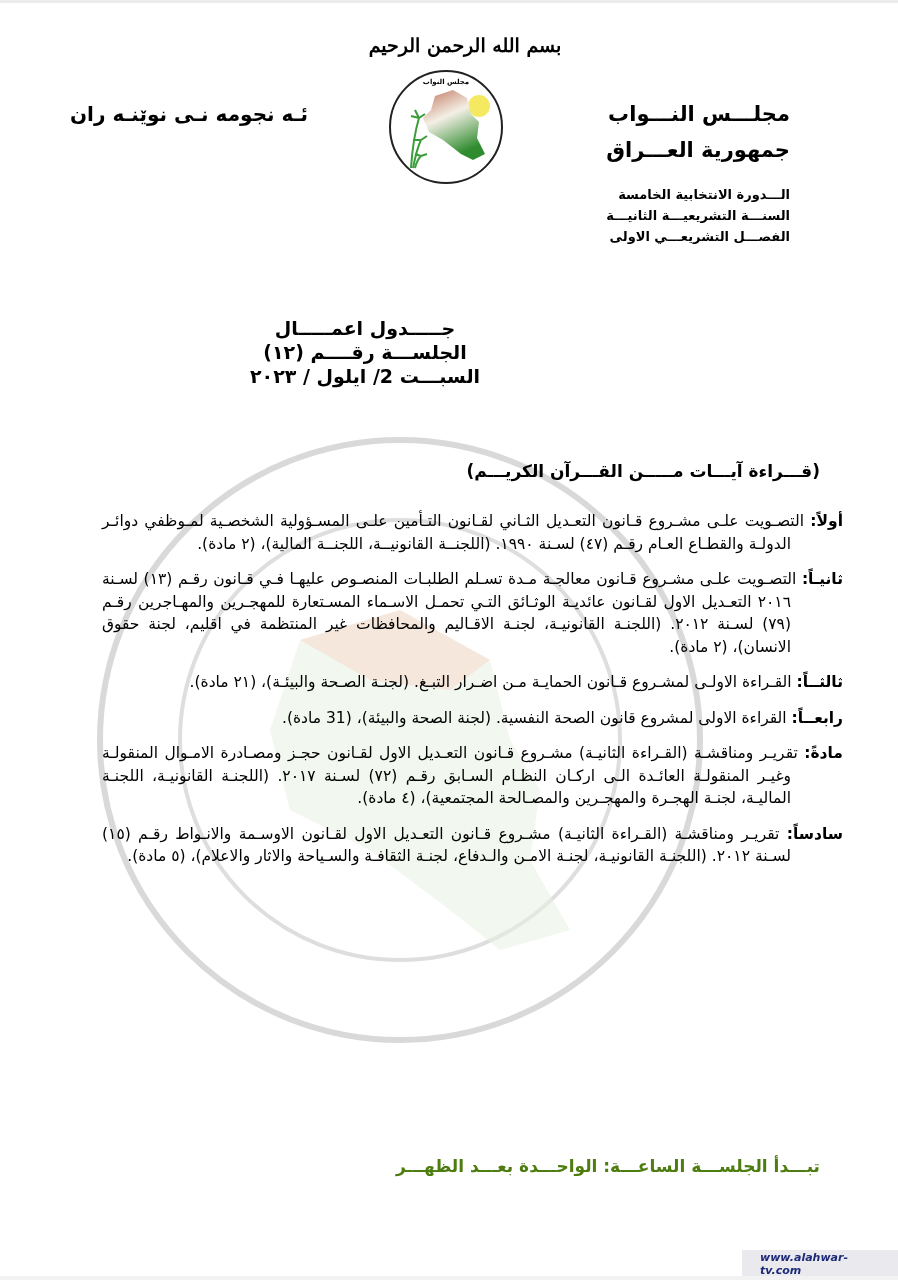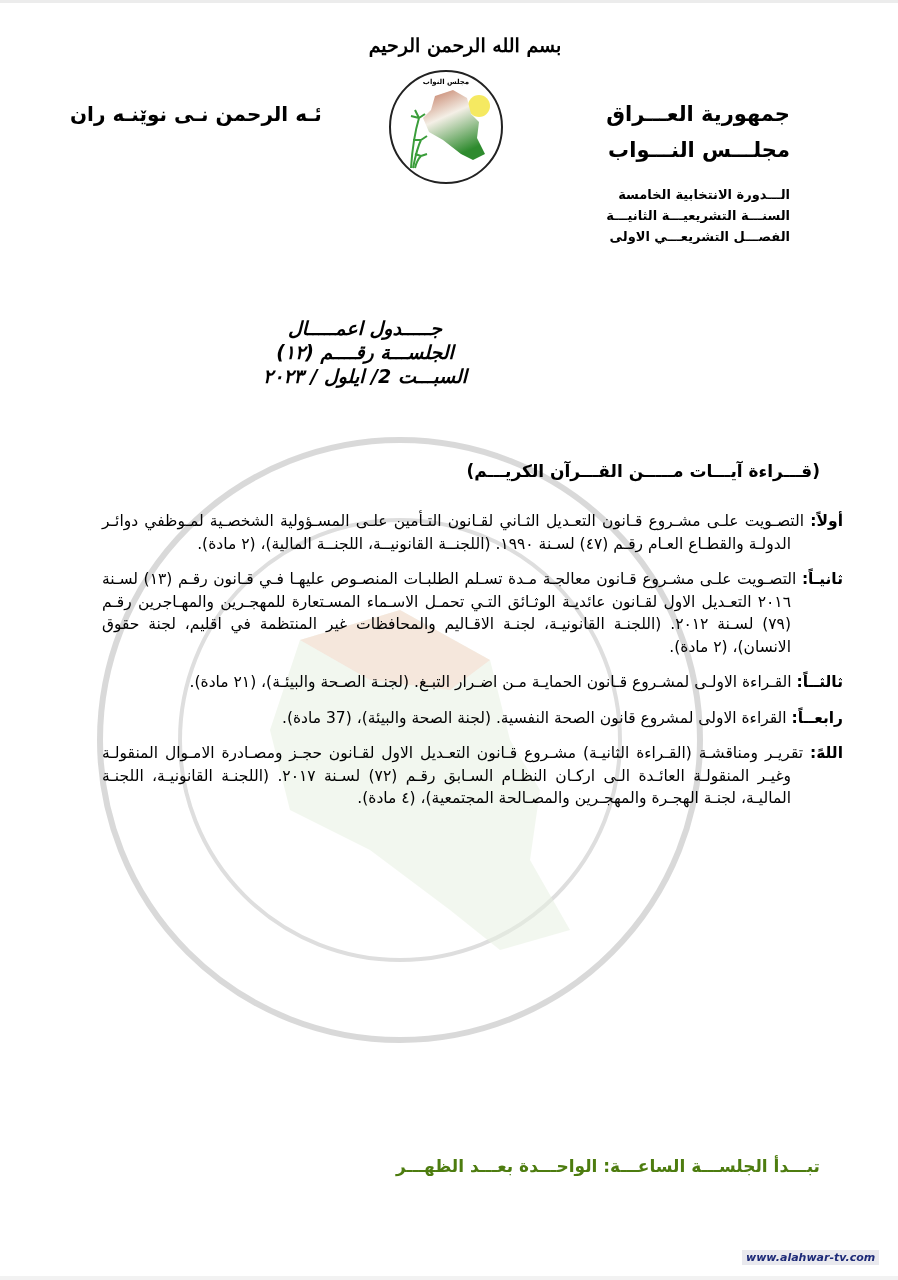--- a/index.html
+++ b/index.html
@@ -13,57 +13,57 @@
     .hdr-right { position: absolute; top: 96px; right: 108px; direction: rtl; text-align: right; }
     .hdr-right .big { font-size: 21px; font-weight: bold; line-height: 36px; white-space: nowrap; }
     .hdr-right .small { font-size: 13px; font-weight: bold; line-height: 21px; white-space: nowrap; }
     .hdr-right .sub { margin-top: 16px; }
 
     .hdr-left { position: absolute; top: 96px; left: 70px; direction: rtl; text-align: right; }
     .hdr-left .big { font-size: 20px; font-weight: bold; line-height: 36px; white-space: nowrap; }
 
     .emblem { position: absolute; top: 68px; left: 387px; width: 118px; height: 118px; }
 
-    .title-block { position: absolute; top: 316px; left: 0; width: 730px; text-align: center; direction: rtl; font-style: italic; }
+    .title-block { position: absolute; top: 316px; left: 0; width: 730px; text-align: center; direction: rtl; }
     .title-block div { font-size: 19px; font-weight: bold; line-height: 24px; }
 
     .watermark { position: absolute; left: 70px; top: 410px; width: 640px; height: 640px; pointer-events: none; }
 
     .quran { position: absolute; top: 461px; right: 78px; direction: rtl; font-size: 17px; font-weight: bold; }
 
     .items { position: absolute; top: 510px; left: 74px; right: 55px; direction: rtl; margin-left: 28px; }
     .item { font-size: 15.5px; line-height: 22.5px; text-align: justify; text-align-last: right;
       padding-right: 52px; text-indent: -52px; margin-bottom: 13px; }
     .item .lbl { font-weight: bold; }
 
     .start { position: absolute; top: 1156px; right: 78px; direction: rtl; font-size: 17px; font-weight: bold; color: #4d7c0f; }
 
-    .site { position: absolute; top: 1250px; left: 742px; padding: 1px 4px; background: #e9e9ee;
+    .site { position: absolute; top: 1250px; left: 742px; padding: 1px 18px; background: #e9e9ee;
       font-family: "DejaVu Sans", sans-serif; font-size: 11px; font-weight: bold; font-style: italic; color: #1d2a78; }
     .bottomline { position: absolute; left: 0; bottom: 0; width: 898px; height: 4px; background: #f2f2f2; }
   </style>
 </head>
 <body>
 
 <div class="topline"></div>
 
 <div class="basmala">بسم الله الرحمن الرحيم</div>
 
 <div class="hdr-right">
+  <div class="big">مجلـــس النـــواب</div>
   <div class="big">جمهورية العـــراق</div>
-  <div class="big">مجلـــس النـــواب</div>
   <div class="sub">
     <div class="small">الـــدورة الانتخابية الخامسة</div>
     <div class="small">السنـــة التشريعيـــة الثانيـــة</div>
     <div class="small">الفصـــل التشريعـــي الاولى</div>
   </div>
 </div>
 
 <div class="hdr-left">
-  <div class="big">ئـه الرحمن نـى نوێنـه ران</div>
+  <div class="big">ئـه نجومه نـى نوێنـه ران</div>
 </div>
 
 <div class="emblem">
   <svg width="118" height="118" viewBox="0 0 118 118">
     <defs>
       <linearGradient id="mapg" x1="0" y1="0" x2="0.4" y2="1">
         <stop offset="0" stop-color="#c0745a"></stop>
         <stop offset="0.45" stop-color="#f4efe6"></stop>
         <stop offset="1" stop-color="#2e8b2e"></stop>
       </linearGradient>
@@ -97,20 +97,21 @@
     <path d="M230 230 L330 200 L420 250 L380 280 L300 270 Z" fill="#f6dccf" opacity="0.6"></path>
   </svg>
 </div>
 
 <div class="quran">(قـــراءة آيـــات مـــــن القـــرآن الكريـــم)</div>
 
 <div class="items">
   <p class="item"><span class="lbl">أولاً:</span> <span>التصـويت علـى مشـروع قـانون التعـديل الثـاني لقـانون التـأمين علـى المسـؤولية الشخصـية لمـوظفي دوائـر الدولـة والقطـاع العـام رقـم (٤٧) لسـنة ١٩٩٠. (اللجنــة القانونيــة، اللجنــة المالية)، (٢ مادة).</span></p>
   <p class="item"><span class="lbl">ثانيـاً:</span> <span>التصـويت علـى مشـروع قـانون معالجـة مـدة تسـلم الطلبـات المنصـوص عليهـا فـي قـانون رقـم (١٣) لسـنة ٢٠١٦ التعـديل الاول لقـانون عائديـة الوثـائق التـي تحمـل الاسـماء المسـتعارة للمهجـرين والمهـاجرين رقـم (٧٩) لسـنة ٢٠١٢. (اللجنـة القانونيـة، لجنـة الاقـاليم والمحافظات غير المنتظمة في اقليم، لجنة حقوق الانسان)، (٢ مادة).</span></p>
   <p class="item"><span class="lbl">ثالثــاً:</span> <span>القـراءة الاولـى لمشـروع قـانون الحمايـة مـن اضـرار التبـغ. (لجنـة الصـحة والبيئـة)، (٢١ مادة).</span></p>
-  <p class="item"><span class="lbl">رابعــاً:</span> <span>القراءة الاولى لمشروع قانون الصحة النفسية. (لجنة الصحة والبيئة)، (37 مادة).</span></p>
-  <p class="item"><span class="lbl">اللهً:</span> <span>تقريـر ومناقشـة (القـراءة الثانيـة) مشـروع قـانون التعـديل الاول لقـانون حجـز ومصـادرة الامـوال المنقولـة وغيـر المنقولـة العائـدة الـى اركـان النظـام السـابق رقـم (٧٢) لسـنة ٢٠١٧. (اللجنـة القانونيـة، اللجنـة الماليـة، لجنـة الهجـرة والمهجـرين والمصـالحة المجتمعية)، (٤ مادة).</span></p>
+  <p class="item"><span class="lbl">رابعــاً:</span> <span>القراءة الاولى لمشروع قانون الصحة النفسية. (لجنة الصحة والبيئة)، (31 مادة).</span></p>
+  <p class="item"><span class="lbl">مادةً:</span> <span>تقريـر ومناقشـة (القـراءة الثانيـة) مشـروع قـانون التعـديل الاول لقـانون حجـز ومصـادرة الامـوال المنقولـة وغيـر المنقولـة العائـدة الـى اركـان النظـام السـابق رقـم (٧٢) لسـنة ٢٠١٧. (اللجنـة القانونيـة، اللجنـة الماليـة، لجنـة الهجـرة والمهجـرين والمصـالحة المجتمعية)، (٤ مادة).</span></p>
+  <p class="item"><span class="lbl">سادساً:</span> <span>تقريـر ومناقشـة (القـراءة الثانيـة) مشـروع قـانون التعـديل الاول لقـانون الاوسـمة والانـواط رقـم (١٥) لسـنة ٢٠١٢. (اللجنـة القانونيـة، لجنـة الامـن والـدفاع، لجنـة الثقافـة والسـياحة والاثار والاعلام)، (٥ مادة).</span></p>
 </div>
 
 <div class="start">تبـــدأ الجلســـة الساعـــة: الواحـــدة بعـــد الظهـــر</div>
 
 <div class="site">www.alahwar-tv.com</div>
 <div class="bottomline"></div>
 
 </body></html>

